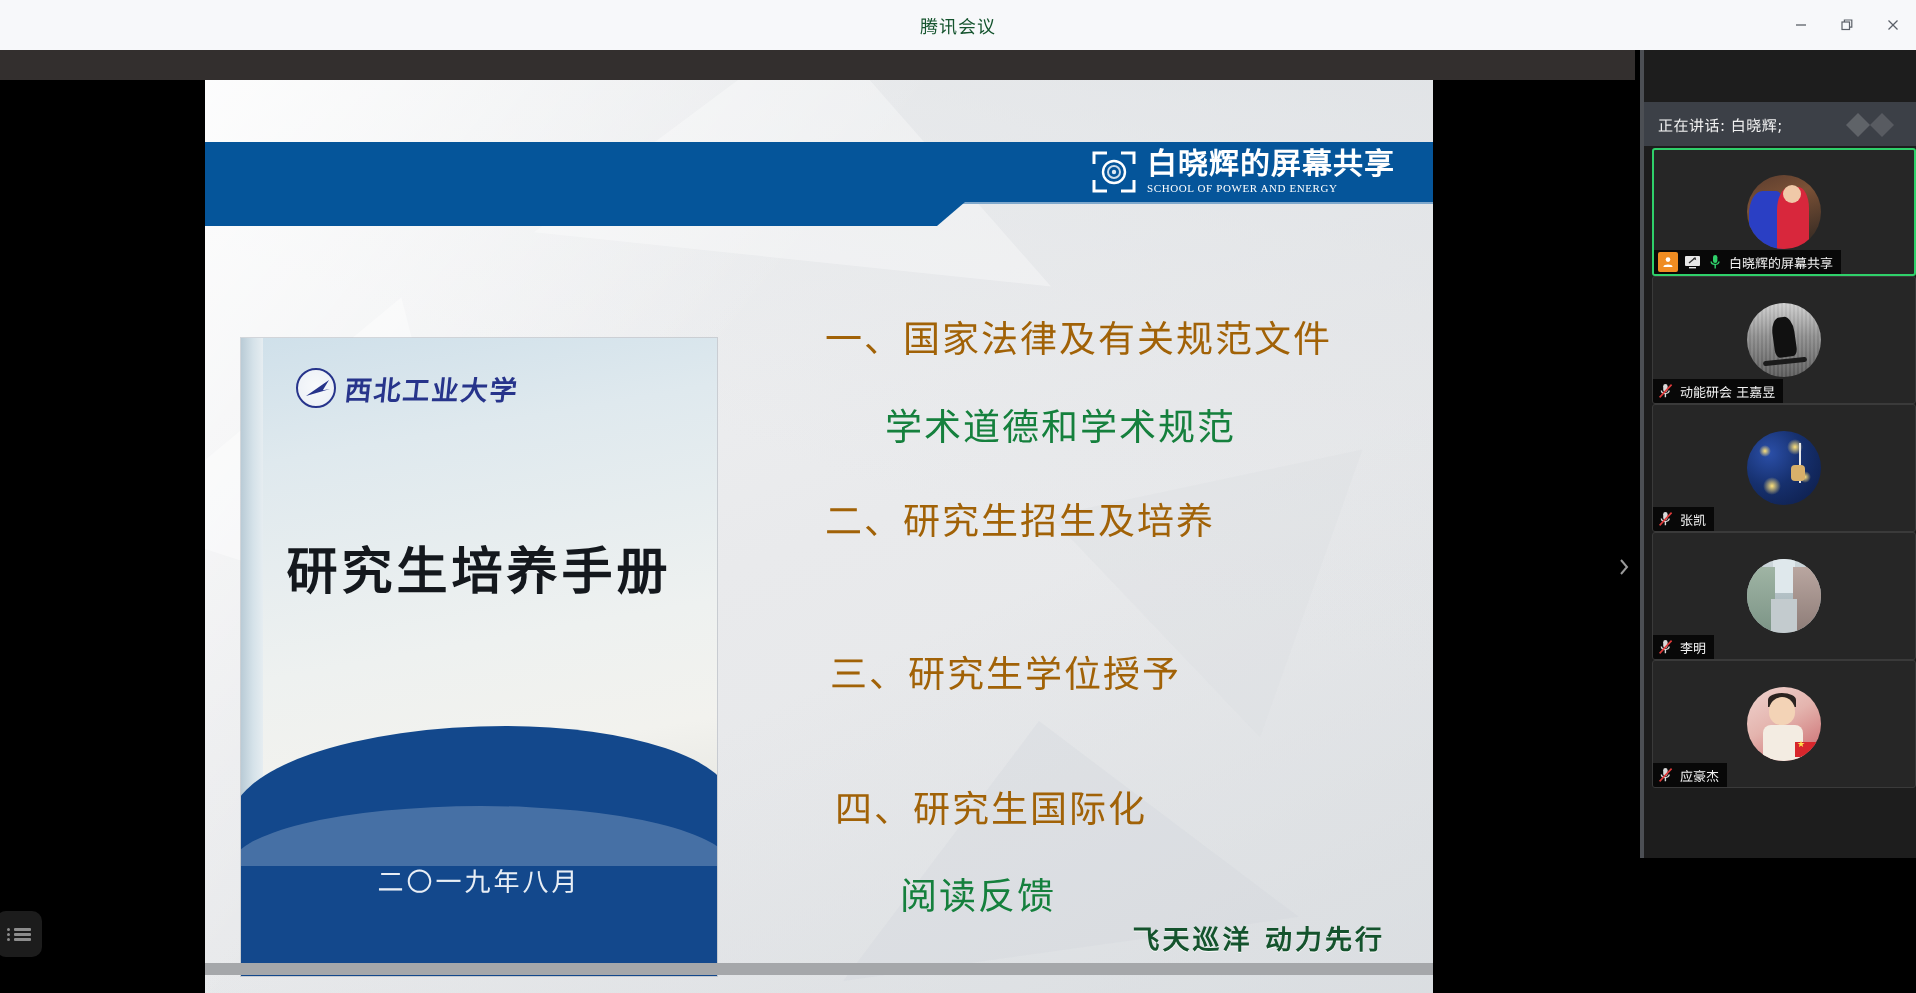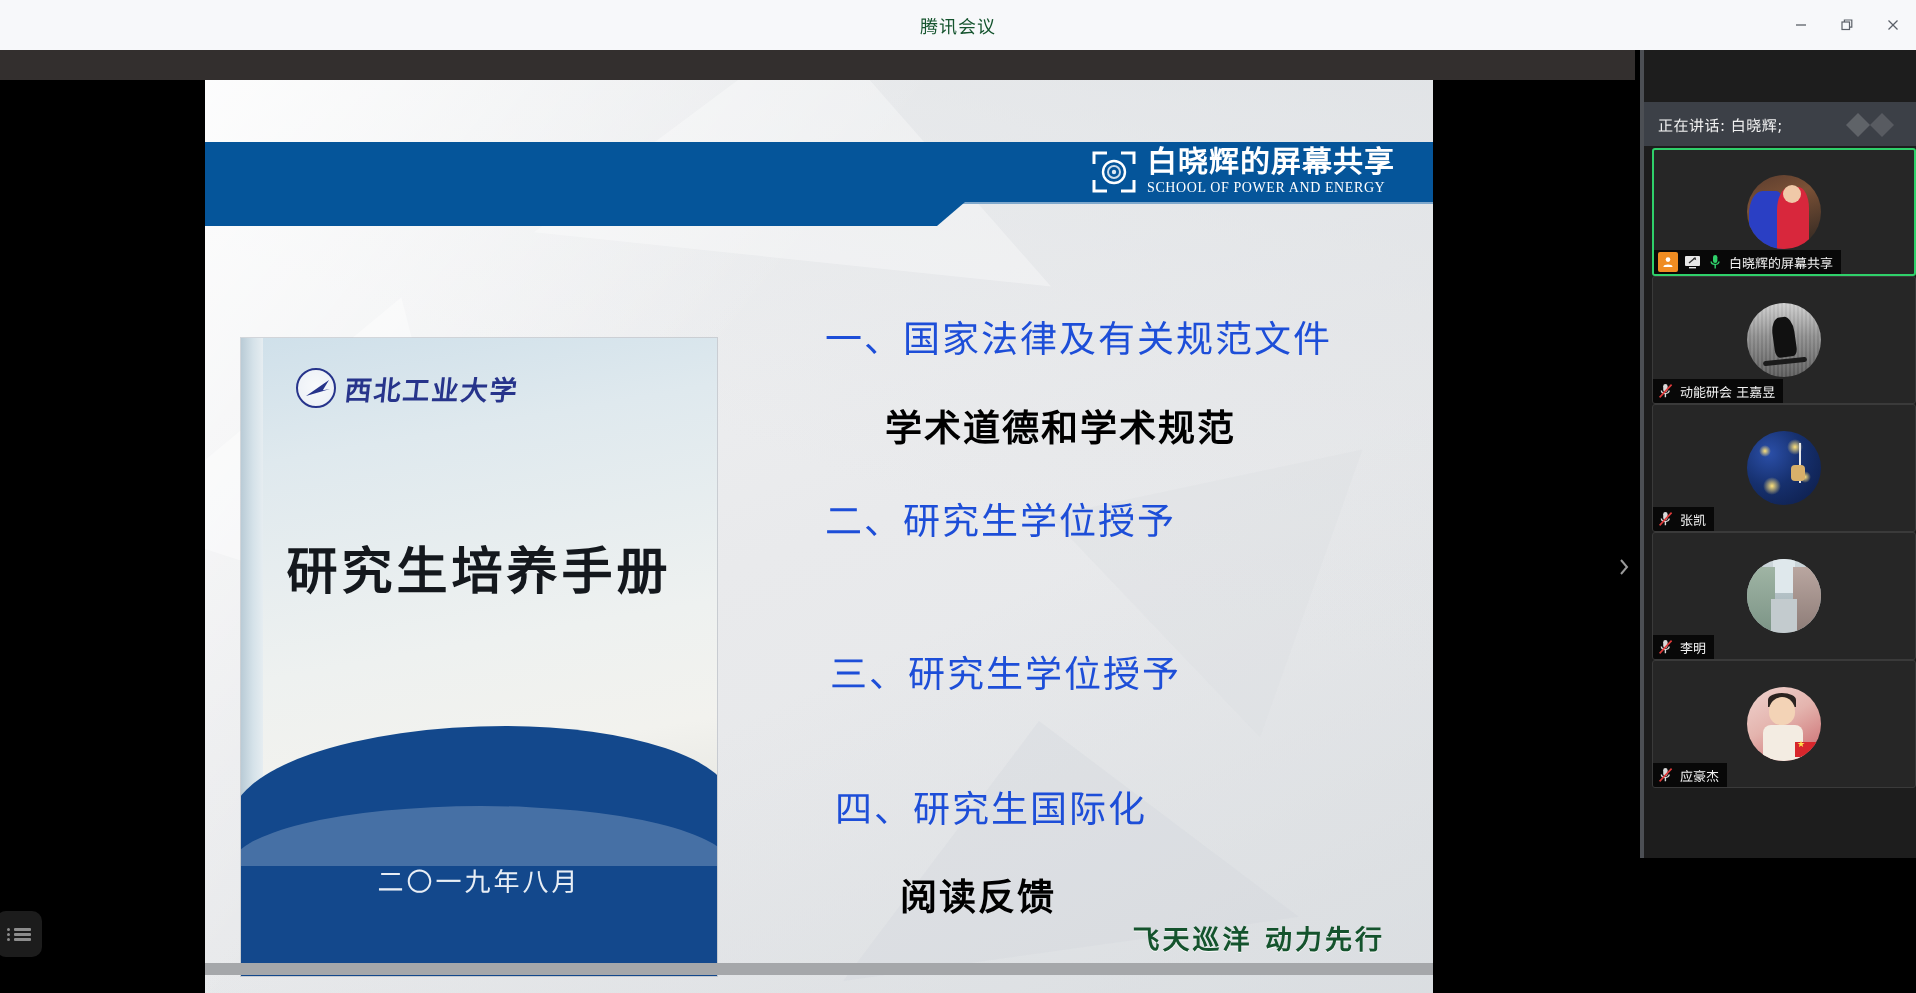--- a/index.html
+++ b/index.html
@@ -92,21 +92,21 @@
     background: #05559a;
     clip-path: polygon(0 0, 100% 0, calc(100% - 28px) 100%, 0 100%);
   }
   .logo-wrap { display: flex; align-items: center; gap: 10px; padding-right: 38px; }
   .logo-mark { position: relative; width: 46px; height: 44px; flex: none; }
   .logo-text-cn {
     color: #fff; font-size: 30px; font-weight: bold; letter-spacing: 1px; line-height: 1;
     font-family: "DejaVu Sans", "Liberation Sans", sans-serif;
   }
   .logo-text-en {
-    color: #fff; font-size: 14px; letter-spacing: .6px; line-height: 1.3; margin-top: 2px;
+    color: #fff; font-size: 11px; letter-spacing: .6px; line-height: 1.3; margin-top: 2px;
     font-family: "Liberation Serif", "DejaVu Serif", serif;
   }
 
   
   .book {
     position: absolute; left: 36px; top: 258px; width: 476px; height: 638px;
     background: linear-gradient(170deg, #cfe0ea 0%, #dfe9ee 18%, #eef1f0 48%, #f2f2ee 64%, #e9e9e4 74%);
     box-shadow: 0 0 0 1px rgba(140,150,160,.35);
     overflow: hidden;
   }
@@ -149,25 +149,25 @@
     position: absolute; left: 0; right: 0; bottom: 78px; text-align: center;
     color: #e8eef5; font-size: 26px; letter-spacing: 3px;
     font-family: "DejaVu Sans", "Liberation Sans", sans-serif;
   }
 
   
   .outline {
     position: absolute; left: 600px; top: 240px; width: 600px;
   }
   .outline-item {
-    font-size: 37px; color: #1d4ed8; letter-spacing: 2px; line-height: 1.1;
+    font-size: 37px; color: #a16207; letter-spacing: 2px; line-height: 1.1;
     font-family: "DejaVu Serif", "Liberation Serif", serif;
     white-space: nowrap;
   }
-  .outline-item.accent { color: #000000; font-weight: bold; }
+  .outline-item.accent { color: #15803d; }
   .oi1 { position: absolute; left: 20px;  top: 0px; }
   .oi2 { position: absolute; left: 80px;  top: 88px; }
   .oi3 { position: absolute; left: 20px;  top: 182px; }
   .oi4 { position: absolute; left: 25px;  top: 335px; }
   .oi5 { position: absolute; left: 30px;  top: 470px; }
   .oi6 { position: absolute; left: 95px;  top: 557px; }
 
   .slide-grey-bar {
     position: absolute; left: 0; bottom: 18px; width: 1228px; height: 12px;
     background: #a5a7aa;
@@ -339,21 +339,21 @@
           </div>
           <div class="book-title">研究生培养手册</div>
           <div class="book-wave"></div>
           <div class="book-wave2"></div>
           <div class="book-date">二〇一九年八月</div>
         </div>
 
         <div class="outline">
           <div class="outline-item oi1">一、国家法律及有关规范文件</div>
           <div class="outline-item accent oi2">学术道德和学术规范</div>
-          <div class="outline-item oi3">二、研究生学位授予</div>
+          <div class="outline-item oi3">二、研究生招生及培养</div>
           <div class="outline-item oi4">三、研究生学位授予</div>
           <div class="outline-item oi5">四、研究生国际化</div>
           <div class="outline-item accent oi6">阅读反馈</div>
         </div>
 
         <div class="slide-grey-bar"></div>
         <div class="slogan">飞天巡洋  动力先行</div>
       </div>
 
       <div class="list-btn">

